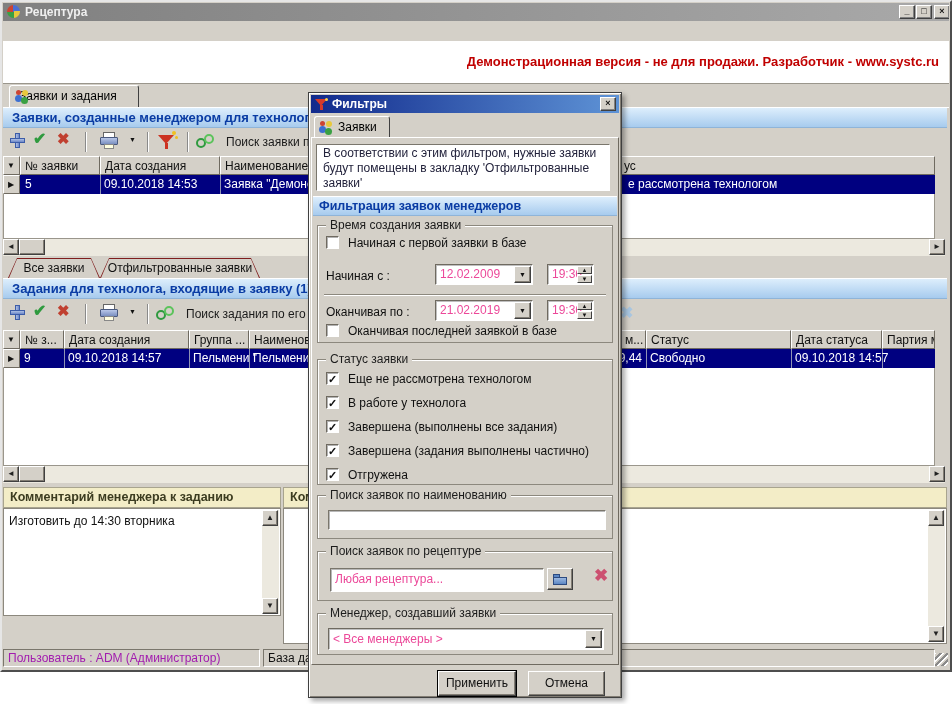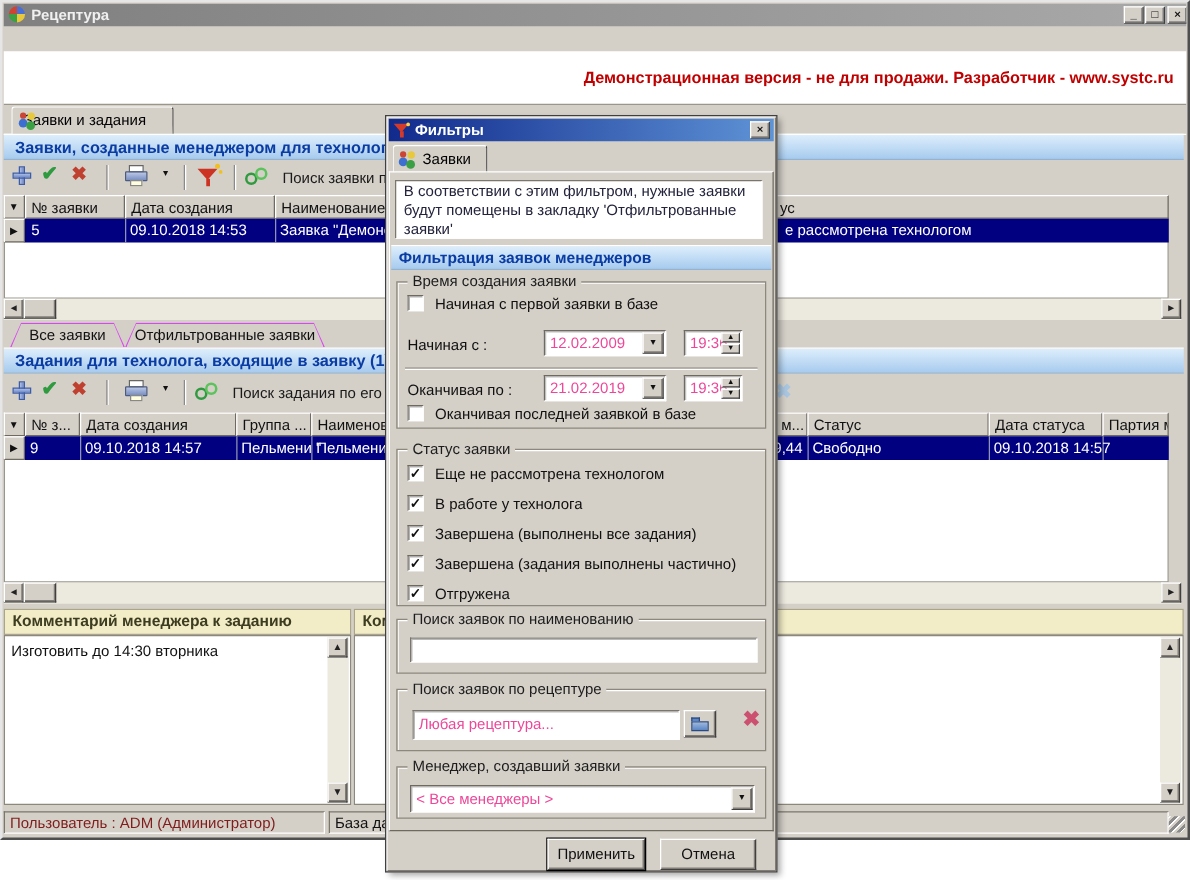--- a/index.html
+++ b/index.html
@@ -20,21 +20,21 @@
   .demo{right:10px;top:13px;color:#c00000;font-weight:bold;font-size:13px}
   .maintab{background:#d4d0c8;border:1px solid #404040;border-bottom:none;border-top-color:#fff;border-left-color:#fff;border-radius:3px 3px 0 0;font-size:12px;line-height:20px}
   .bluehdr{background:linear-gradient(#ddeefc,#a7cbee);border-top:1px solid #fff;border-bottom:1px solid #8fb4d8;color:#0a3ca4;font-weight:bold;font-size:13px;line-height:19px;padding-left:9px}
   .yellowhdr{background:#f3edc7;border:1px solid #a8a48e;color:#3c3c20;font-weight:bold;font-size:12.5px;line-height:18px;padding-left:6px}
   .hcell{background:#d4d0c8;border:1px solid;border-color:#fff #6f6a60 #6f6a60 #fff;font-size:12px;line-height:16px;padding:1px 0 0 4px;color:#111}
   .rowtxt{position:absolute;color:#fff;font-size:12px;line-height:19px;white-space:nowrap}
   .sb{background:#d4d0c8;border:1px solid;border-color:#fff #404040 #404040 #fff;box-shadow:inset -1px -1px 0 #827d74;font-size:8px;color:#222;text-align:center;line-height:14px}
   .track{background:#ece9df}
   .tsep{width:2px;height:20px;border-left:1px solid #8a8a8a;border-right:1px solid #fff}
   .tlabel{font-size:12px;color:#1a1a1a;white-space:nowrap}
-  .ltabO{position:absolute;background:#d946ef;clip-path:polygon(0 100%,9px 0,calc(100% - 9px) 0,100% 100%)}
+  .ltabO{position:absolute;background:#7f1d1d;clip-path:polygon(0 100%,9px 0,calc(100% - 9px) 0,100% 100%)}
   .ltabI{position:absolute;left:1px;top:1px;right:1px;bottom:0;background:#d4d0c8;clip-path:polygon(0 100%,8px 0,calc(100% - 8px) 0,100% 100%);text-align:center;font-size:12px;line-height:18px;color:#111}
   .grp{border:1px solid #8c887e;box-shadow:inset 1px 1px 0 #fff}
   .leg{position:absolute;top:-8px;left:8px;background:#d4d0c8;padding:0 4px;font-size:12px;line-height:14px;color:#1c1c1c;white-space:nowrap}
   .cb{width:13px;height:13px;background:#fff;border:1px solid;border-color:#6f6a60 #fff #fff #6f6a60;box-shadow:inset 1px 1px 0 rgba(0,0,0,.3);font-size:11px;line-height:12px;text-align:center;font-weight:bold;color:#101010}
   .combo{background:#fff;border:1px solid;border-color:#6f6a60 #fff #fff #6f6a60;box-shadow:inset 1px 1px 0 rgba(0,0,0,.25)}
   .cval{position:absolute;left:4px;top:2px;font-size:12px;color:#ec4899;white-space:nowrap}
   .cbtn{position:absolute;right:1px;top:1px;width:17px;height:17px;background:#d4d0c8;border:1px solid;border-color:#fff #404040 #404040 #fff;box-shadow:inset -1px -1px 0 #827d74;font-size:7px;line-height:15px;text-align:center;color:#111}
   .spb{position:absolute;right:1px;width:15px;height:8px;background:#d4d0c8;border:1px solid;border-color:#fff #404040 #404040 #fff;font-size:6px;line-height:7px;text-align:center;color:#111}
   .btn{background:#d4d0c8;border:1px solid;border-color:#fff #404040 #404040 #fff;box-shadow:inset -1px -1px 0 #827d74;font-size:12px;text-align:center;color:#101010}
   .dlg{left:308px;top:92px;width:314px;height:606px;background:#d4d0c8;border:1px solid #404040;box-shadow:inset 1px 1px 0 #fff,inset -1px -1px 0 #827d74,3px 3px 5px rgba(0,0,0,.35);z-index:10}
@@ -191,38 +191,38 @@
   <span class="rowtxt" style="left:793px;top:347px">09.10.2018 14:57</span>
   <span class="rowtxt" style="left:884px;top:347px"></span>
 
   <div class="abs track" style="left:1px;top:464px;width:942px;height:17px">
     <span class="abs sb" style="left:0;top:0;width:16px;height:16px">◄</span>
     <span class="abs sb" style="left:16px;top:0;width:26px;height:16px"></span>
     <span class="abs sb" style="right:0;top:0;width:16px;height:16px">►</span>
   </div>
 
   <div class="abs yellowhdr nw" style="left:1px;top:485px;width:278px;height:21px">Комментарий менеджера к заданию</div>
-  <div class="abs" style="left:1px;top:506px;width:278px;height:136px;background:#fff;border:1px solid #8c887e">
+  <div class="abs" style="left:1px;top:506px;width:278px;height:108px;background:#fff;border:1px solid #8c887e">
     <span class="abs f12 nw" style="left:5px;top:3px;right:22px">Изготовить до 14:30 вторника</span>
     <div class="abs track" style="right:1px;top:1px;width:17px;bottom:1px">
       <span class="abs sb" style="left:0;top:0;width:16px;height:16px">▲</span>
       <span class="abs sb" style="left:0;bottom:0;width:16px;height:16px">▼</span>
     </div>
   </div>
 
   <div class="abs yellowhdr nw" style="left:281px;top:485px;right:3px;height:21px">Ком</div>
   <div class="abs" style="left:281px;top:506px;right:3px;height:136px;background:#fff;border:1px solid #8c887e">
     <div class="abs track" style="right:1px;top:1px;width:17px;bottom:1px">
       <span class="abs sb" style="left:0;top:0;width:16px;height:16px">▲</span>
       <span class="abs sb" style="left:0;bottom:0;width:16px;height:16px">▼</span>
     </div>
   </div>
 
   <div class="abs" style="left:1px;top:645px;right:1px;height:22px;background:#d4d0c8">
-    <span class="abs nw" style="left:0;top:2px;width:257px;height:18px;border:1px solid;border-color:#7a766c #fff #fff #7a766c;font-size:12px;line-height:16px;padding-left:4px;color:#7f1d1d">Пользователь : ADM (Администратор)</span>
+    <span class="abs nw" style="left:0;top:2px;width:257px;height:18px;border:1px solid;border-color:#7a766c #fff #fff #7a766c;font-size:12px;line-height:16px;padding-left:4px;color:#a21caf">Пользователь : ADM (Администратор)</span>
     <span class="abs nw" style="left:260px;top:2px;width:672px;height:18px;border:1px solid;border-color:#7a766c #fff #fff #7a766c;font-size:12px;line-height:16px;padding-left:4px;color:#111">База данн</span>
     <span class="abs grip" style="right:1px;top:6px"></span>
   </div>
 </div>
 
 <div class="abs dlg">
   <div class="abs dlgtitle nw">
     <span class="abs" style="left:4px;top:3px;width:14px;height:13px">
       <i class="abs" style="left:0;top:1px;width:0;height:0;border-left:6px solid transparent;border-right:6px solid transparent;border-top:7px solid #d43a2a"></i>
       <i class="abs" style="left:5px;top:7px;width:3px;height:5px;background:#d43a2a"></i>

